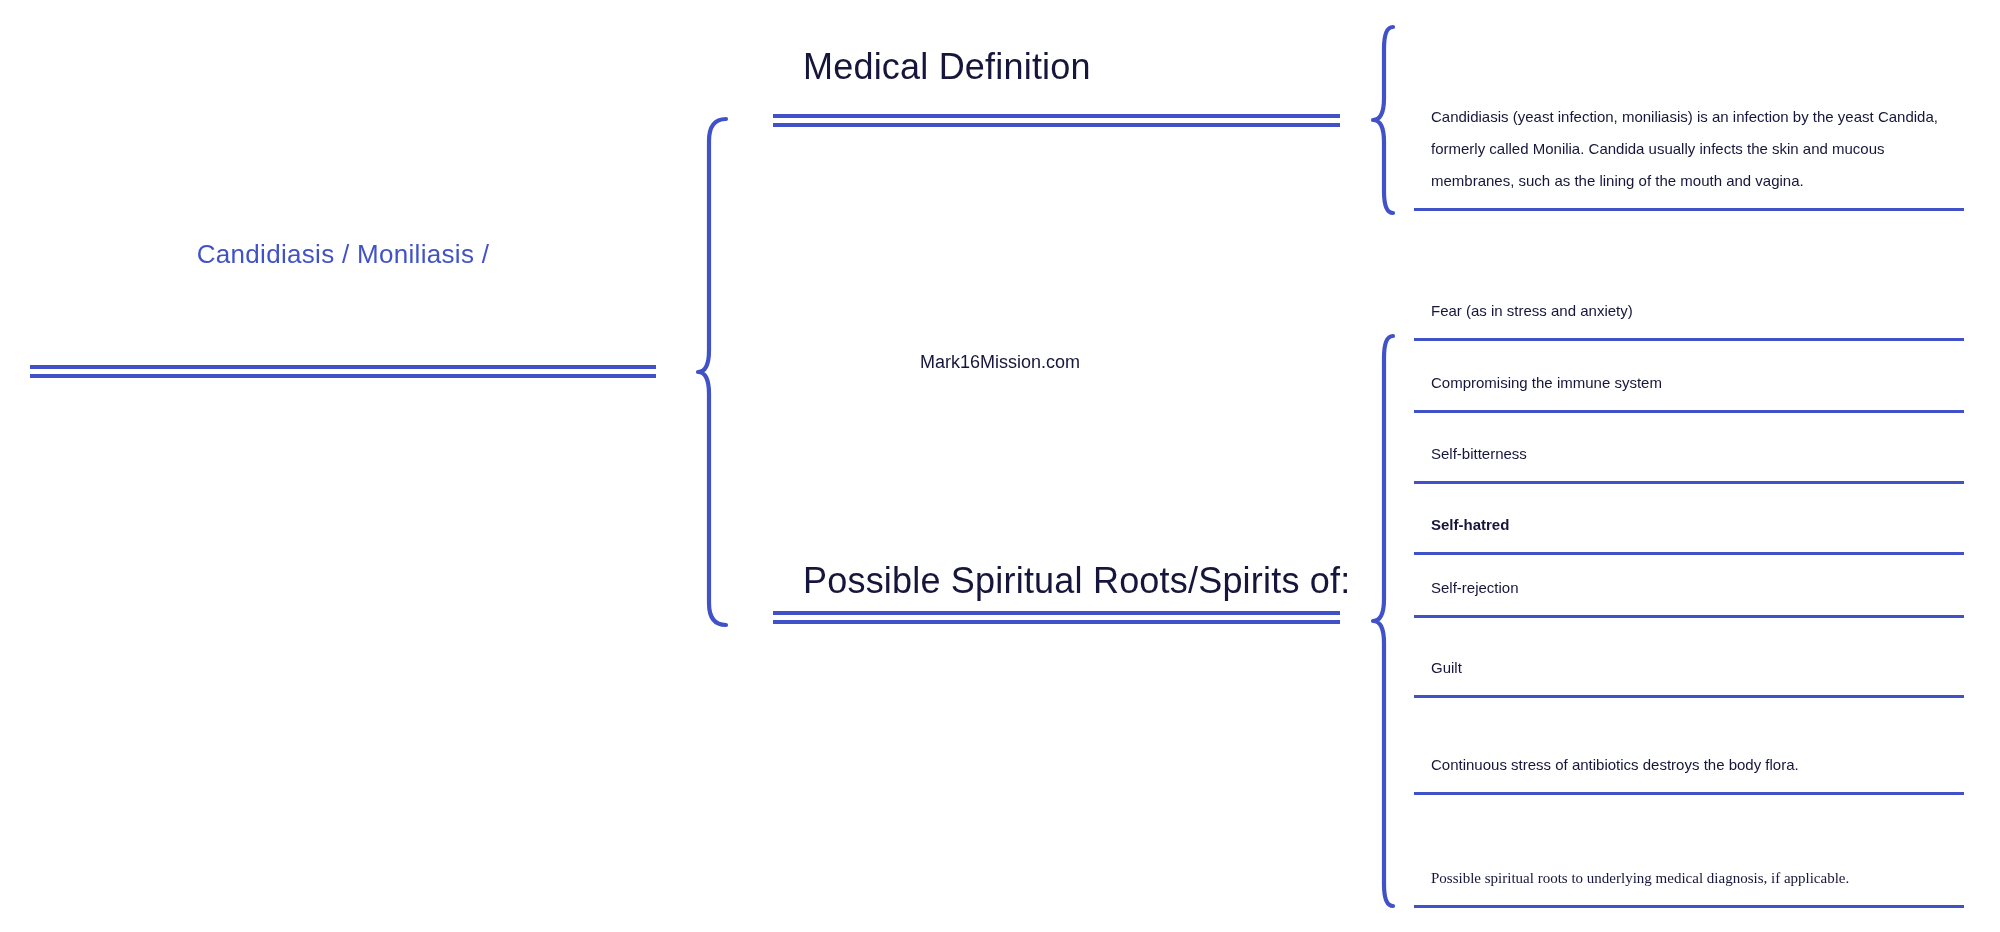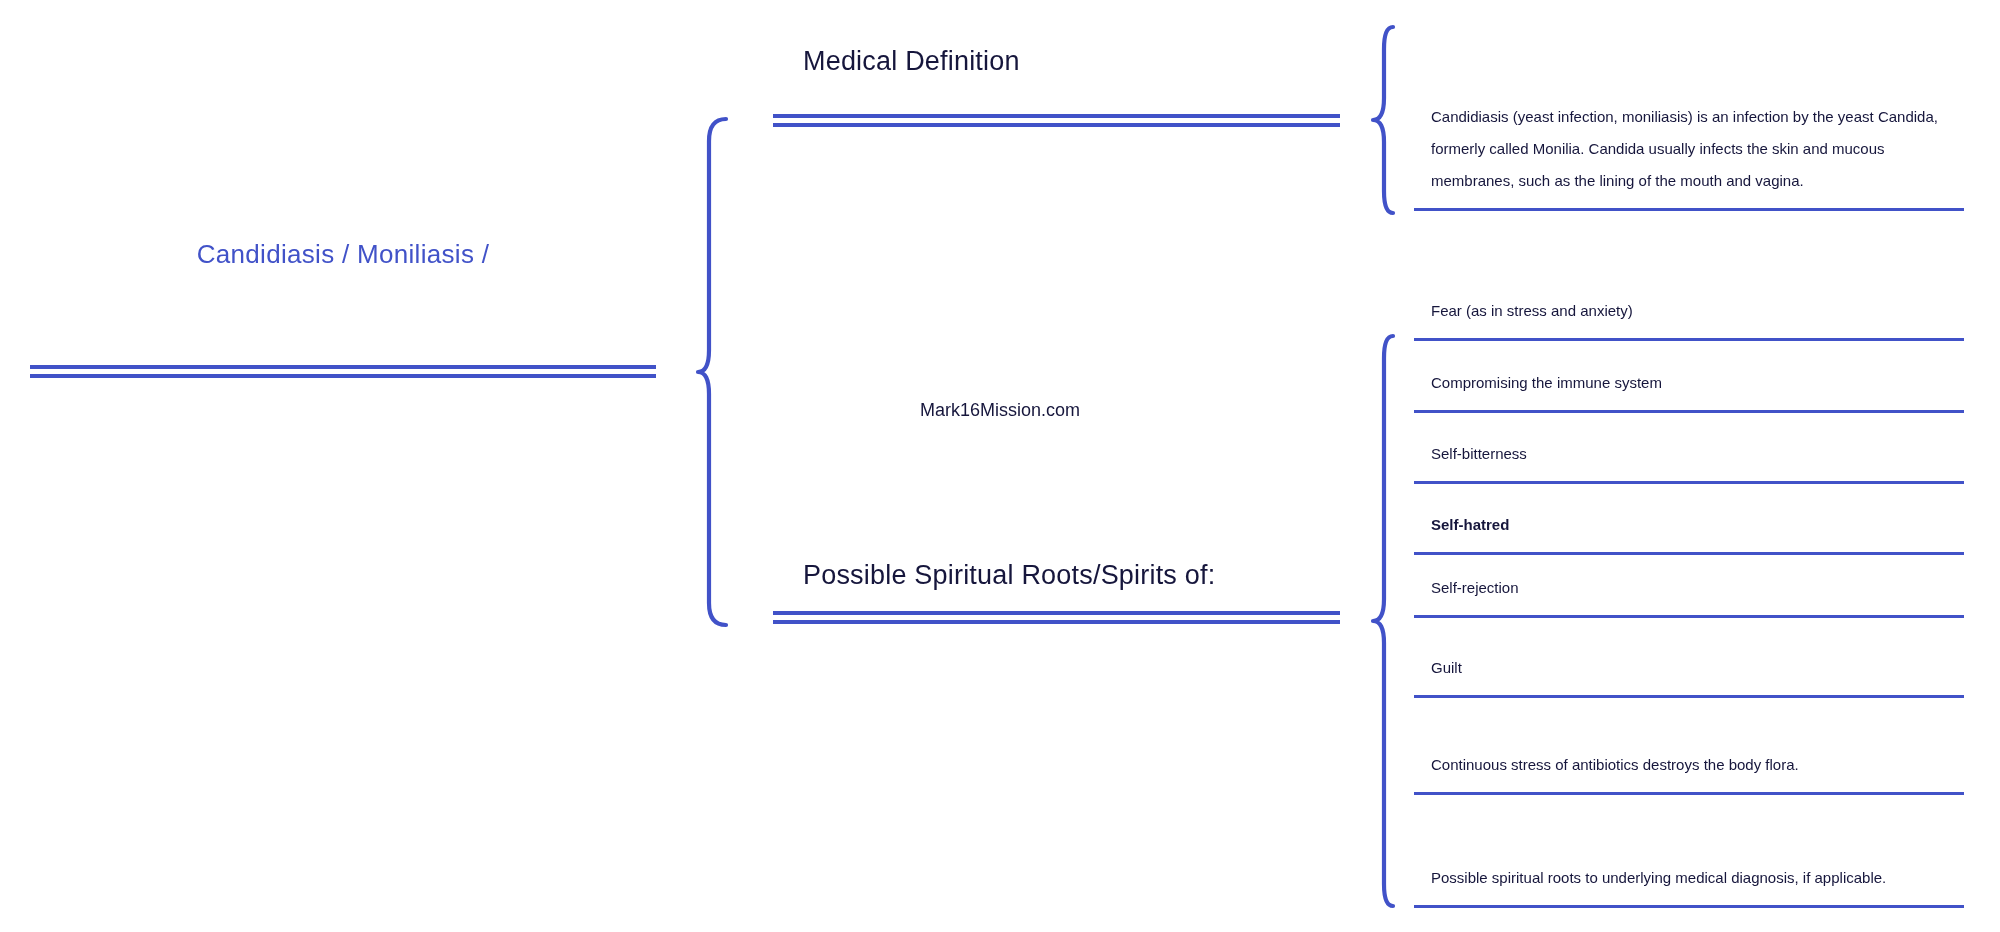--- a/index.html
+++ b/index.html
@@ -30,35 +30,34 @@
   .dline {
     position:absolute;
     height:13px;
     border-top:4px solid var(--accent,#4152c8);
     border-bottom:4px solid var(--accent,#4152c8);
   }
 
   
   .branch-label {
     position:absolute;
-    font-size:27px;
+    font-size:36px;
     color:var(--ink,#16163c);
     letter-spacing:0.2px;
     white-space:nowrap;
   }
 
   
   .watermark {
     position:absolute;
     left:880px; top:352px; width:240px;
     text-align:center;
     font-size:18px;
     font-weight:500;
     color:var(--ink,#16163c);
-    margin-top:48px;
   }
 
   
   .leaf {
     position:absolute;
     left:1414px;
     width:550px;
     padding:0 6px 11px 17px;
     border-bottom:3.5px solid var(--accent,#4152c8);
     font-size:15px;
@@ -106,15 +105,15 @@
       <path d="M 23 3 Q 14 3 14 25 L 14 266 Q 14 288 3 288 Q 14 288 14 310 L 14 551 Q 14 573 23 573"></path>
     </svg>
 
   <div class="leaf" style="bottom:591px;margin-top:8px;">Fear (as in stress and anxiety)</div>
   <div class="leaf" style="bottom:448px;">Self-bitterness</div>
   <div class="leaf" style="bottom:519px;">Compromising the immune system</div>
   <div class="leaf" style="bottom:377px;font-weight:bold;">Self-hatred</div>
   <div class="leaf" style="bottom:314px;">Self-rejection</div>
   <div class="leaf" style="bottom:234px;">Guilt</div>
   <div class="leaf" style="bottom:137px;">Continuous stress of antibiotics destroys the body flora.</div>
-  <div class="leaf" style="bottom:24px;">Possible spiritual roots to underlying medical diagnosis, if applicable.</div>
+  <div class="leaf" style="bottom:24px;font-family:Liberation Serif, serif;">Possible spiritual roots to underlying medical diagnosis, if applicable.</div>
 
 </div>
 
 </body></html>

